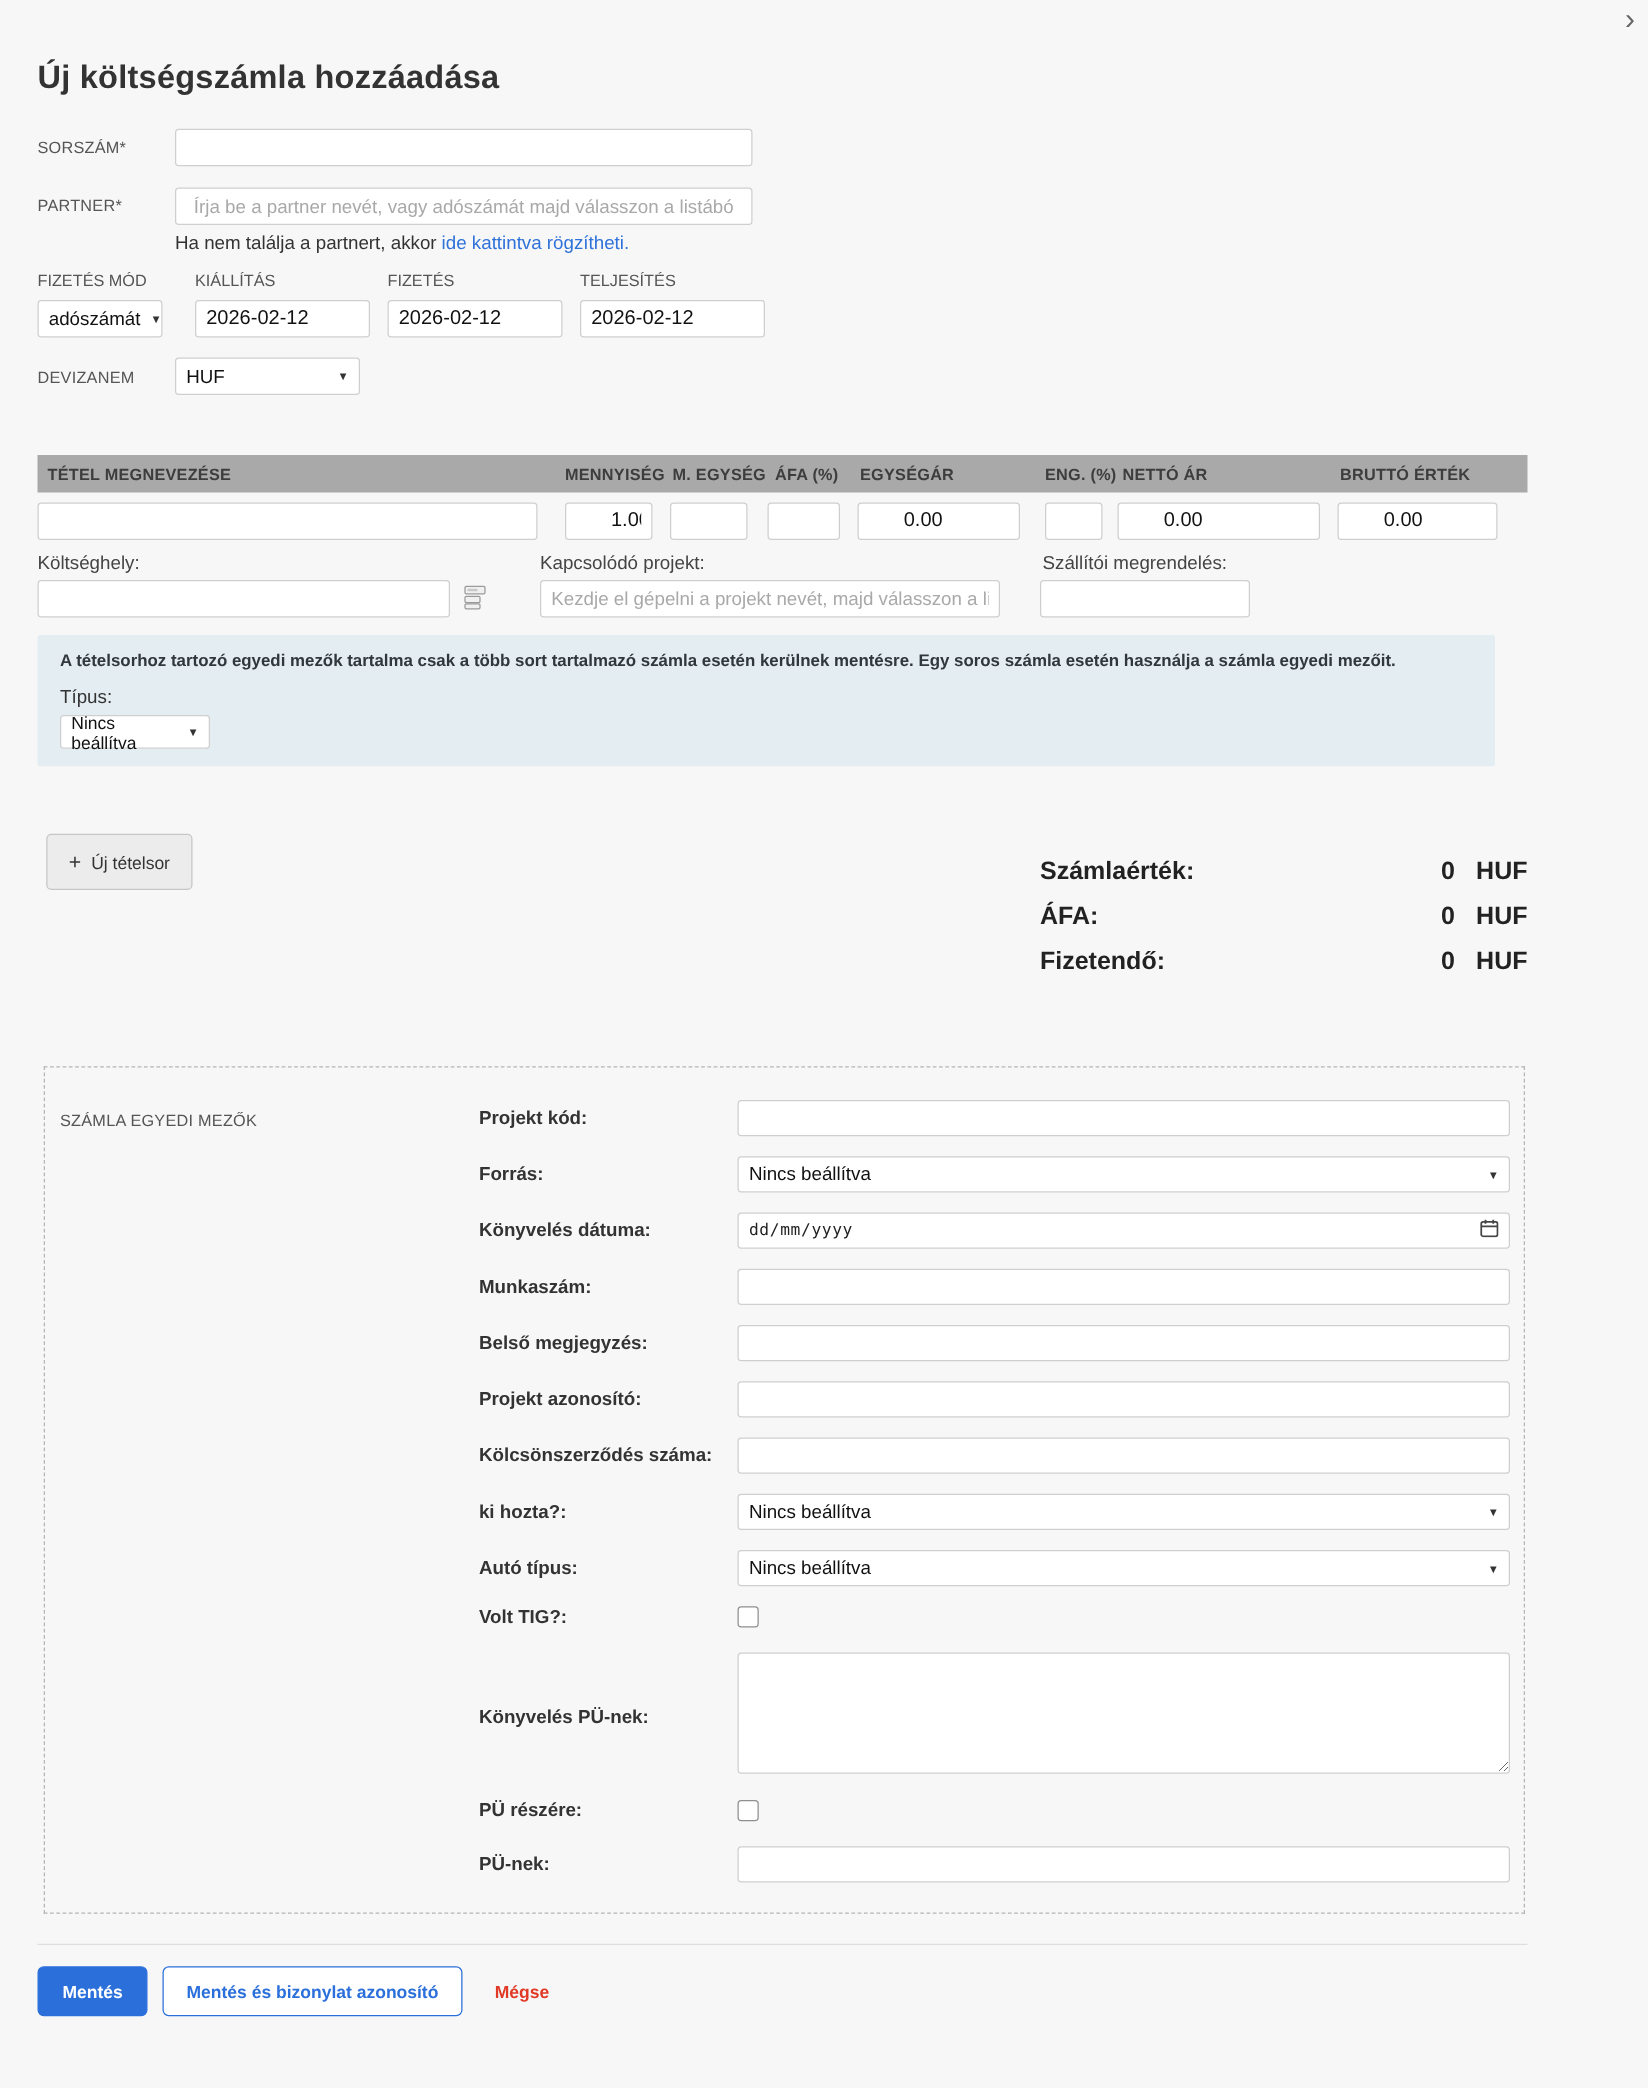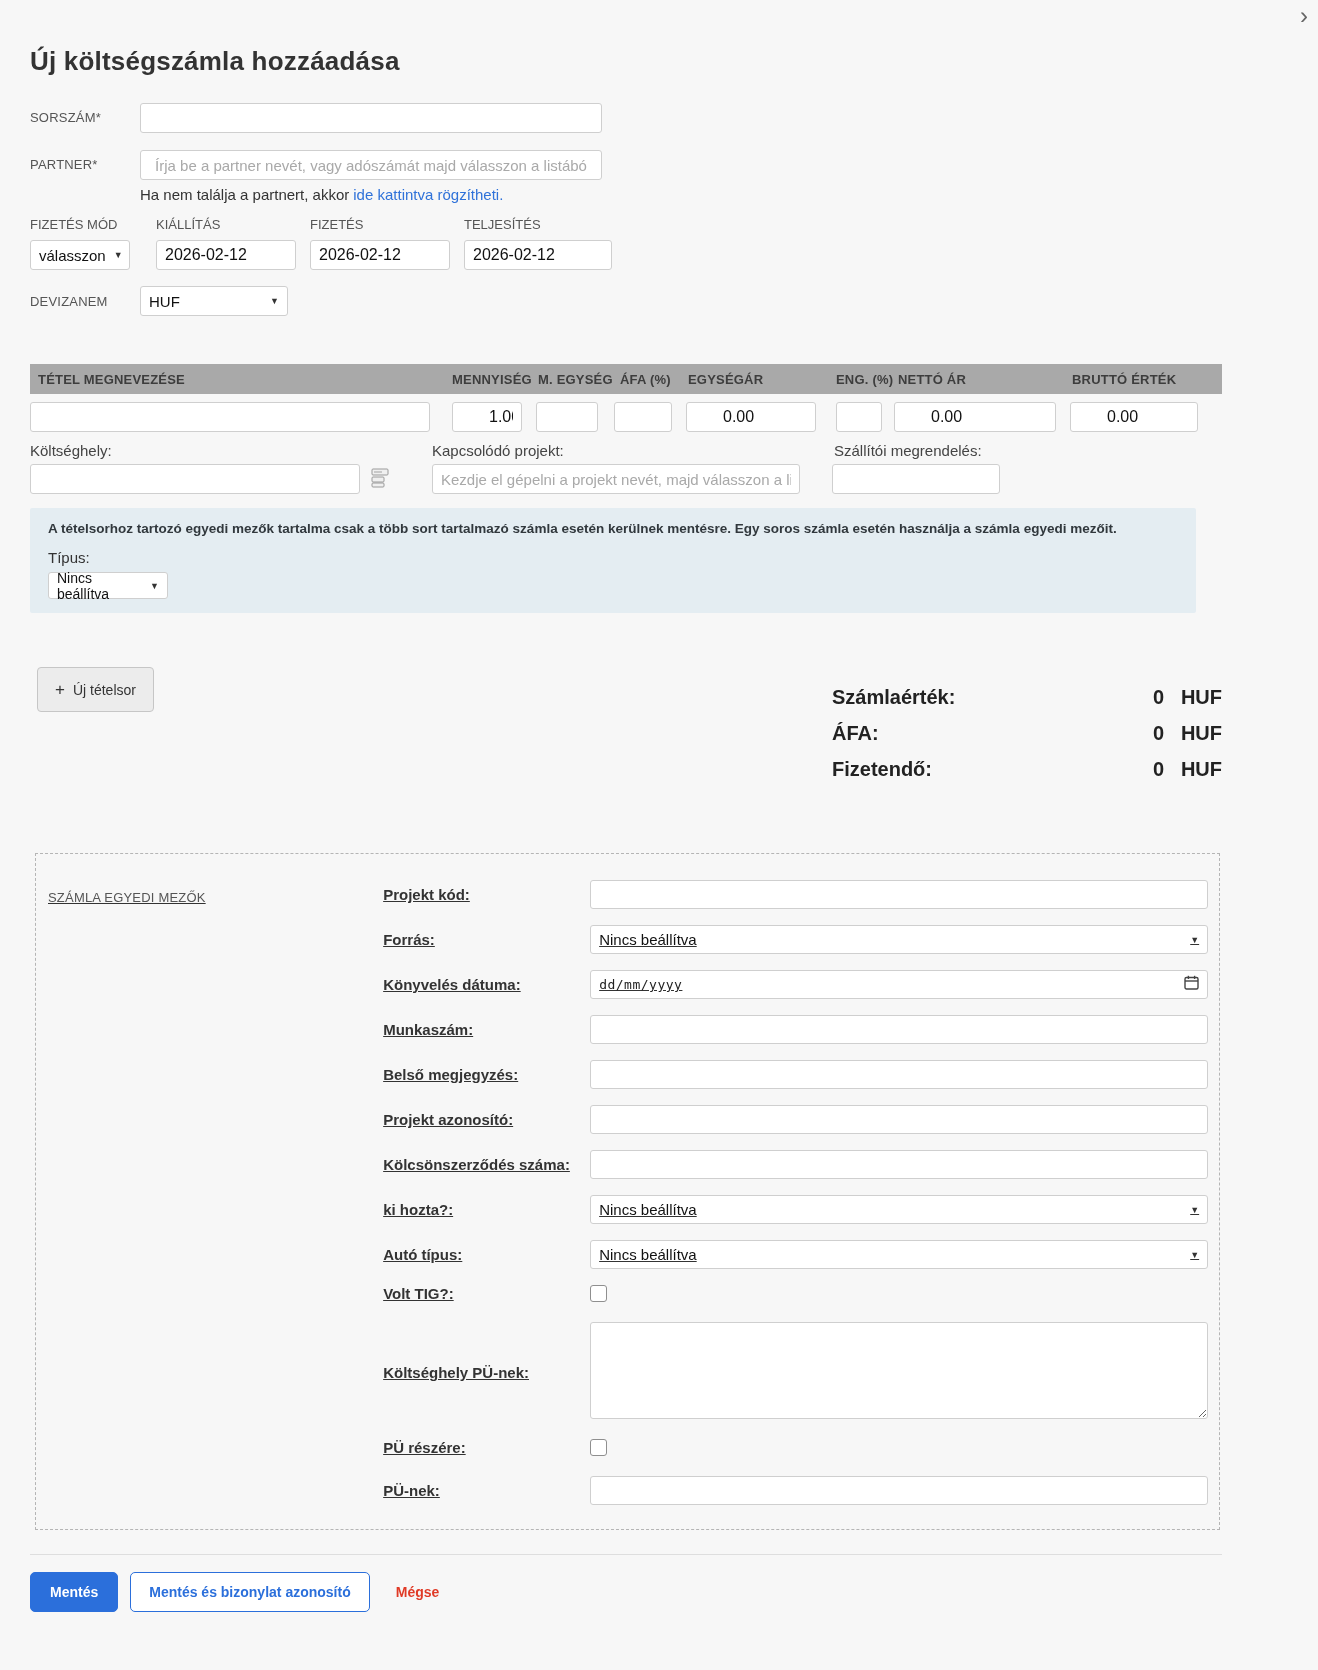--- a/index.html
+++ b/index.html
@@ -98,21 +98,20 @@
   .trow2{ display:flex; align-items:baseline; line-height:36px; }
   .trow2 .tl{ flex:1; font-size:20px; font-weight:bold; color:#222; }
   .trow2 .tv{ width:60px; text-align:right; font-size:20px; font-weight:bold; color:#222; }
   .trow2 .tc{ width:58px; text-align:right; font-size:20px; font-weight:bold; color:#222; }
   
   .cfbox{
     margin:66px 2px 0 5px;
     border:1px dashed #b5b5b5;
     padding:26px 10px 20px 12px;
     display:flex;
-    text-decoration:underline;
   }
   .cf-left{ width:336px; padding-top:8px; }
   .cf-section-label{ font-size:13px; color:#555; letter-spacing:0.2px; }
   .cf-right{ width:828px; }
   .cfrow{ display:flex; align-items:center; margin-bottom:16px; }
   .cfrow.top{ align-items:center; }
   .cf-lab{ width:207px; font-size:15px; font-weight:bold; color:#333; }
   .cf-ctl{ width:618px; }
   .cf-input{ width:618px; height:29px; }
   .cf-sel{ width:618px; height:29px; font-size:15px; }
@@ -177,21 +176,21 @@
           <div class="help">
             <span>Ha nem találja a partnert, akkor</span><a class="hlink">ide kattintva rögzítheti.</a>
           </div>
         </div>
       </div>
 
       <div class="dates-row">
         <div class="dcol" style="width:100px;margin-right:12px;">
           <span class="dlabel">FIZETÉS MÓD</span>
           <div class="sel w100">
-            <span>válasszon</span>
+            <span>adószámát</span>
             <span class="arr">▼</span>
           </div>
         </div>
         <div class="dcol">
           <span class="dlabel">KIÁLLÍTÁS</span>
           <input class="tinput dateiv" value="2026-02-12" style="">
         </div>
         <div class="dcol">
           <span class="dlabel">FIZETÉS</span>
           <input class="tinput dateiv" value="2026-02-12" style="">
@@ -368,21 +367,21 @@
         </div>
 
         <div class="cfrow cb">
           <span class="cf-lab">Volt TIG?:</span>
           <div class="cf-ctl">
               <input type="checkbox" class="cbox" style="">
             </div>
         </div>
 
         <div class="cfrow top">
-          <span class="cf-lab">Költséghely PÜ-nek:</span>
+          <span class="cf-lab">Könyvelés PÜ-nek:</span>
           <div class="cf-ctl"><textarea class="cf-textarea" style=""></textarea></div>
         </div>
 
         <div class="cfrow cb">
           <span class="cf-lab">PÜ részére:</span>
           <div class="cf-ctl">
               <input type="checkbox" class="cbox" style="">
             </div>
         </div>
 

